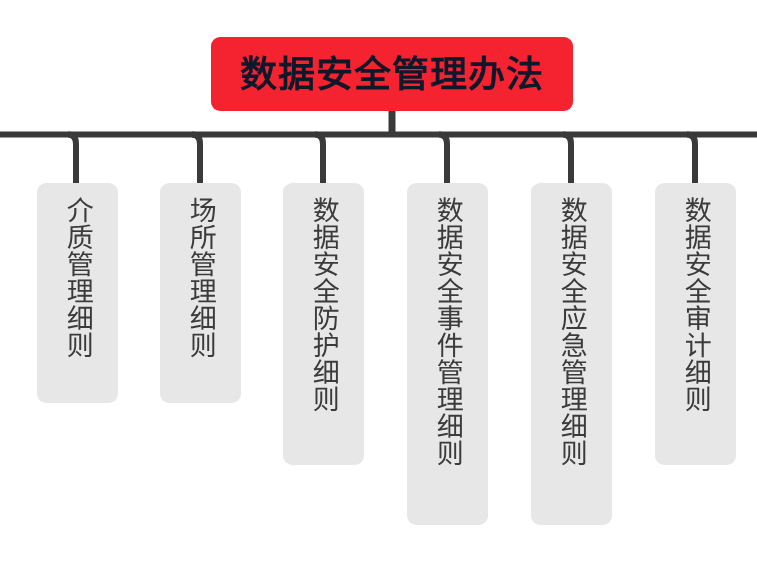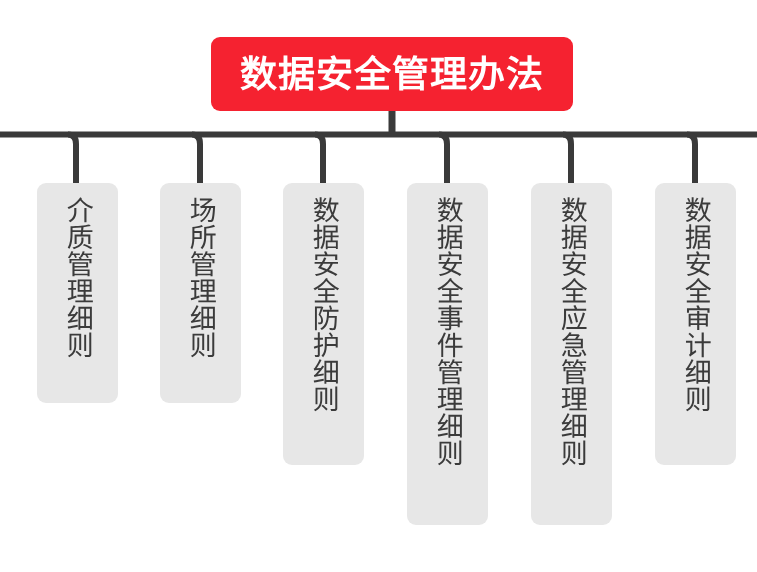--- a/index.html
+++ b/index.html
@@ -93,21 +93,21 @@
     <path d="M315,134.5 Q323,134.5 323,144 L323,186" stroke="#3A3A3A" stroke-width="6" fill="none" stroke-linecap="butt"></path>
 
     <path d="M439,134.5 Q447,134.5 447,144 L447,186" stroke="#3A3A3A" stroke-width="6" fill="none" stroke-linecap="butt"></path>
 
     <path d="M563,134.5 Q571,134.5 571,144 L571,186" stroke="#3A3A3A" stroke-width="6" fill="none" stroke-linecap="butt"></path>
 
     <path d="M687,134.5 Q695,134.5 695,144 L695,186" stroke="#3A3A3A" stroke-width="6" fill="none" stroke-linecap="butt"></path>
   </svg>
 
   <div class="root-node" style="background: rgb(245, 34, 48);">
-    <span class="root-label" style="color: #ffffff;">数据安全管理办法</span>
+    <span class="root-label" style="color: #0f172a;">数据安全管理办法</span>
   </div>
 
   <div class="child-node" style="left: 37px; top: 183px; width: 81px; height: 220px; background: rgb(231, 231, 231);">
     <span class="child-label" style="color: rgb(59, 59, 59);">介质管理细则</span>
   </div>
 
   <div class="child-node" style="left: 160px; top: 183px; width: 81px; height: 220px; background: rgb(231, 231, 231);">
     <span class="child-label" style="color: rgb(59, 59, 59);">场所管理细则</span>
   </div>
 

